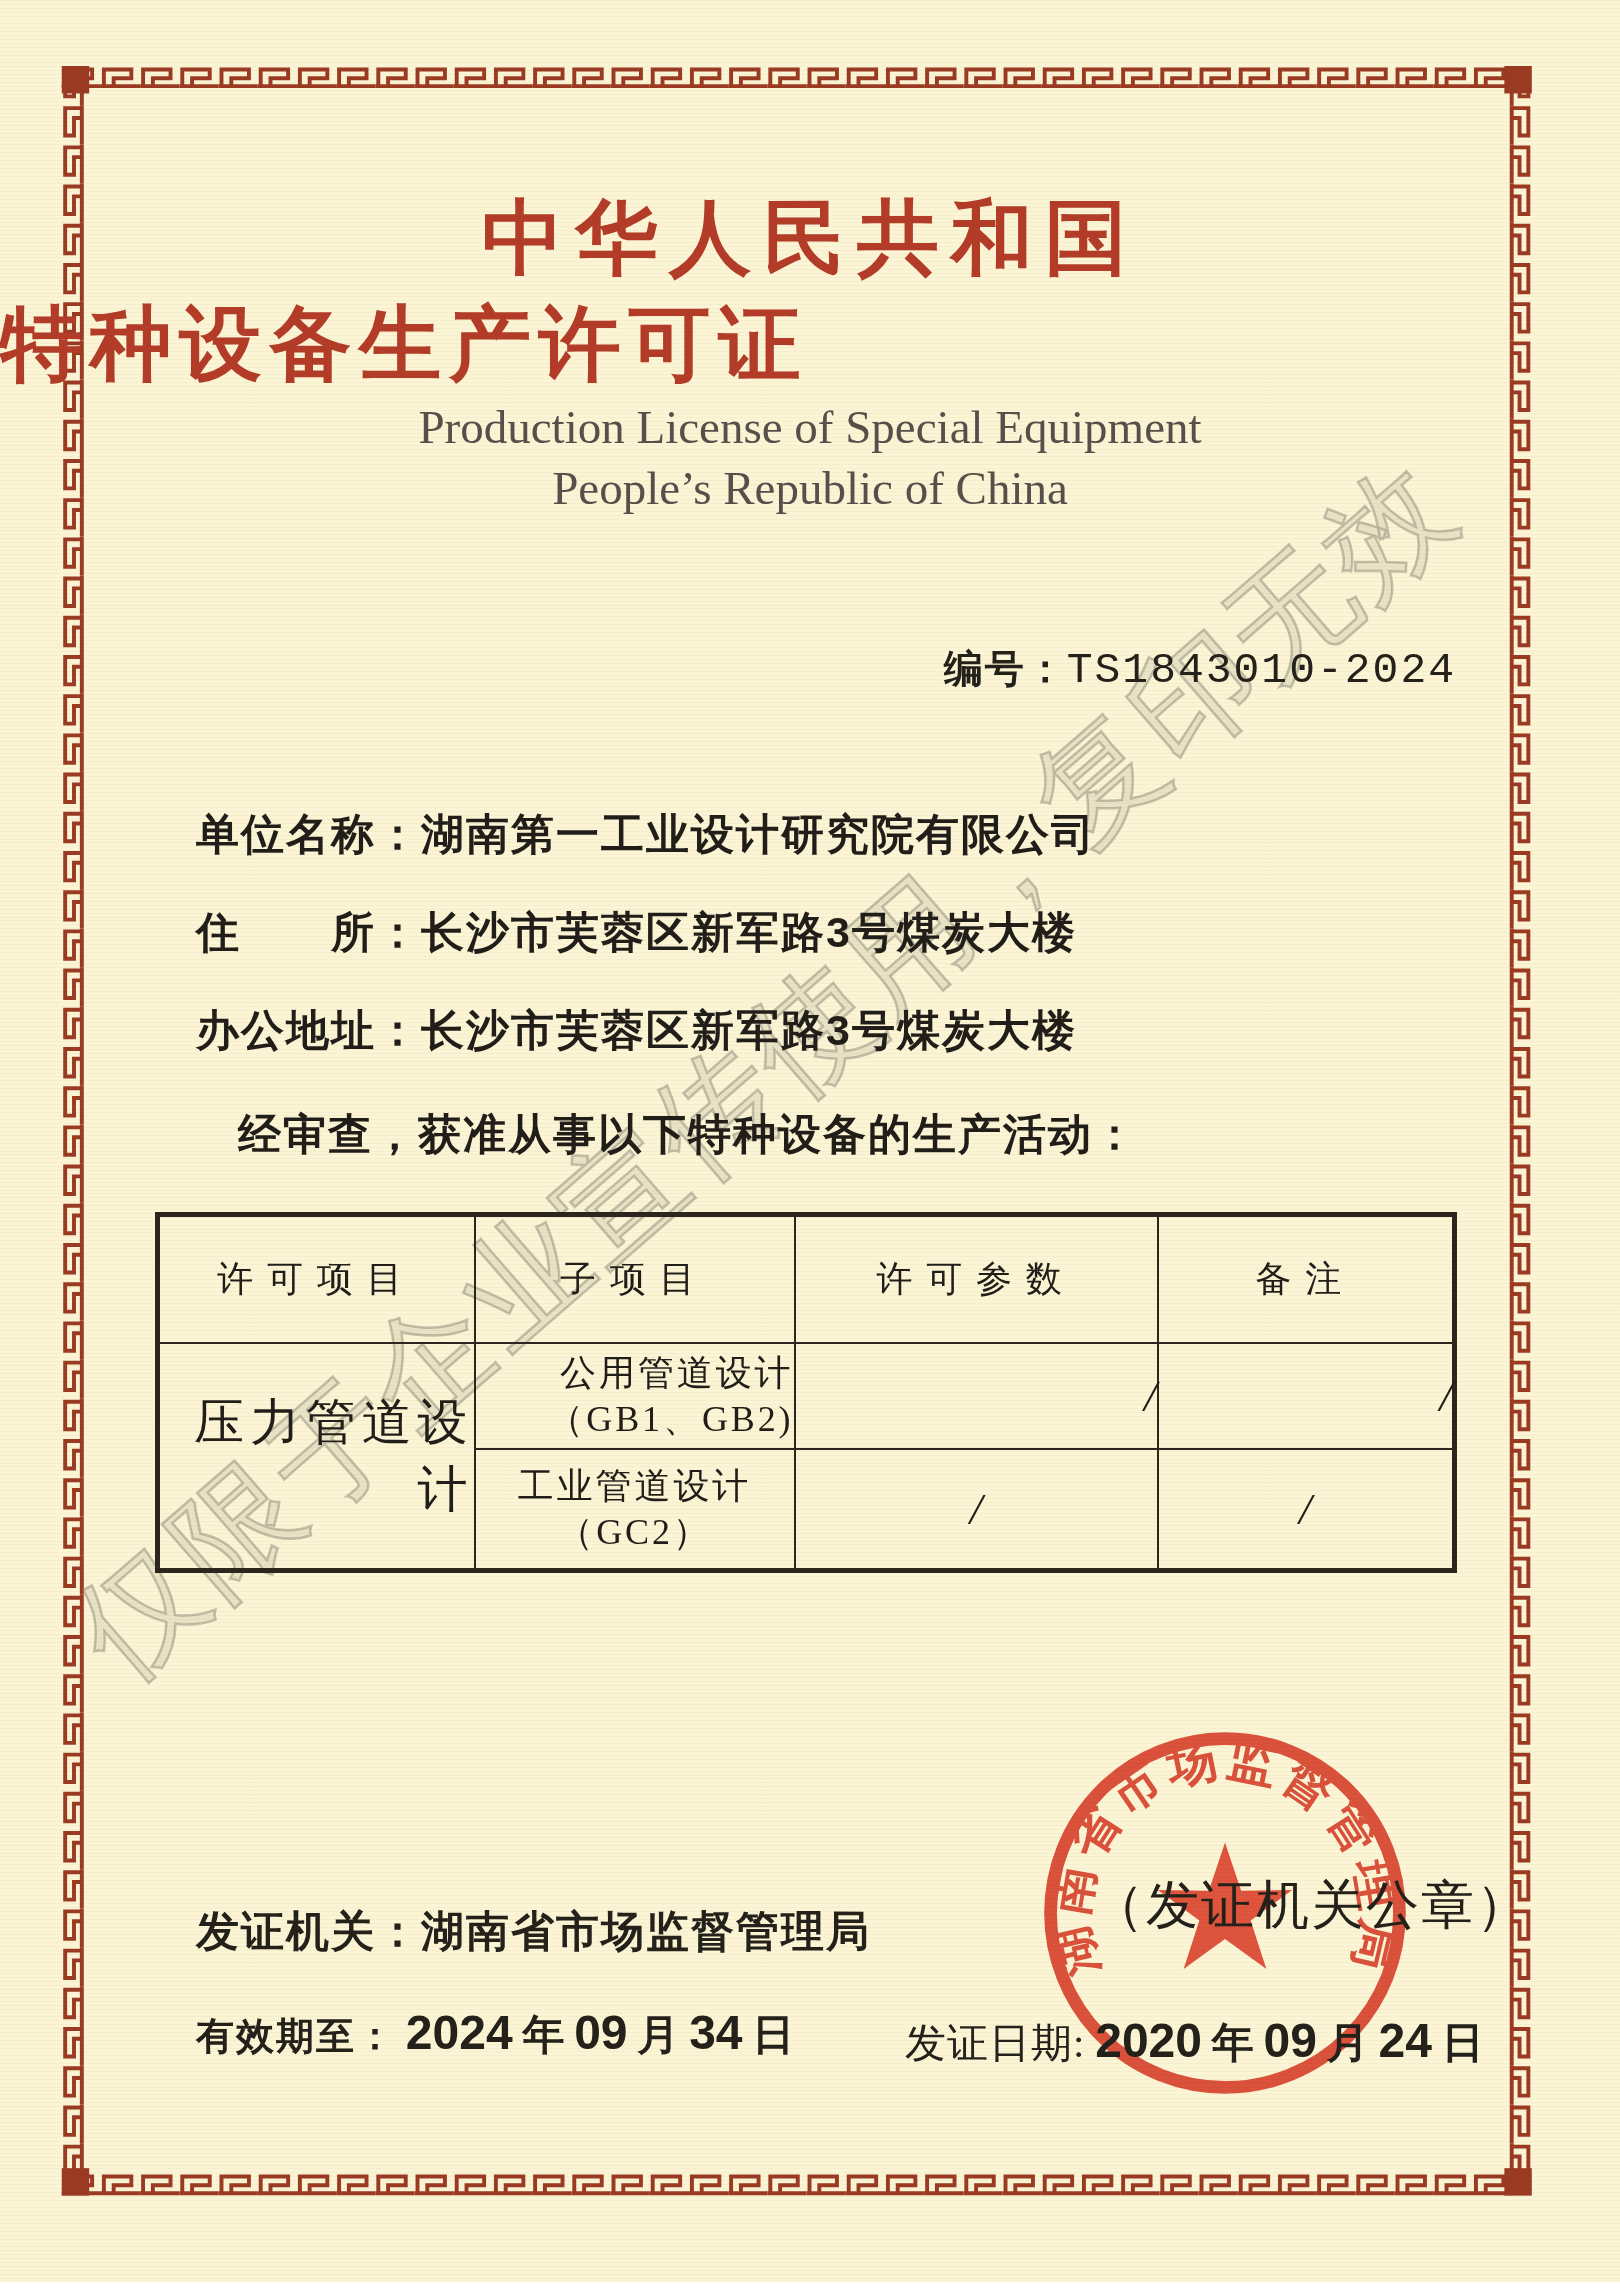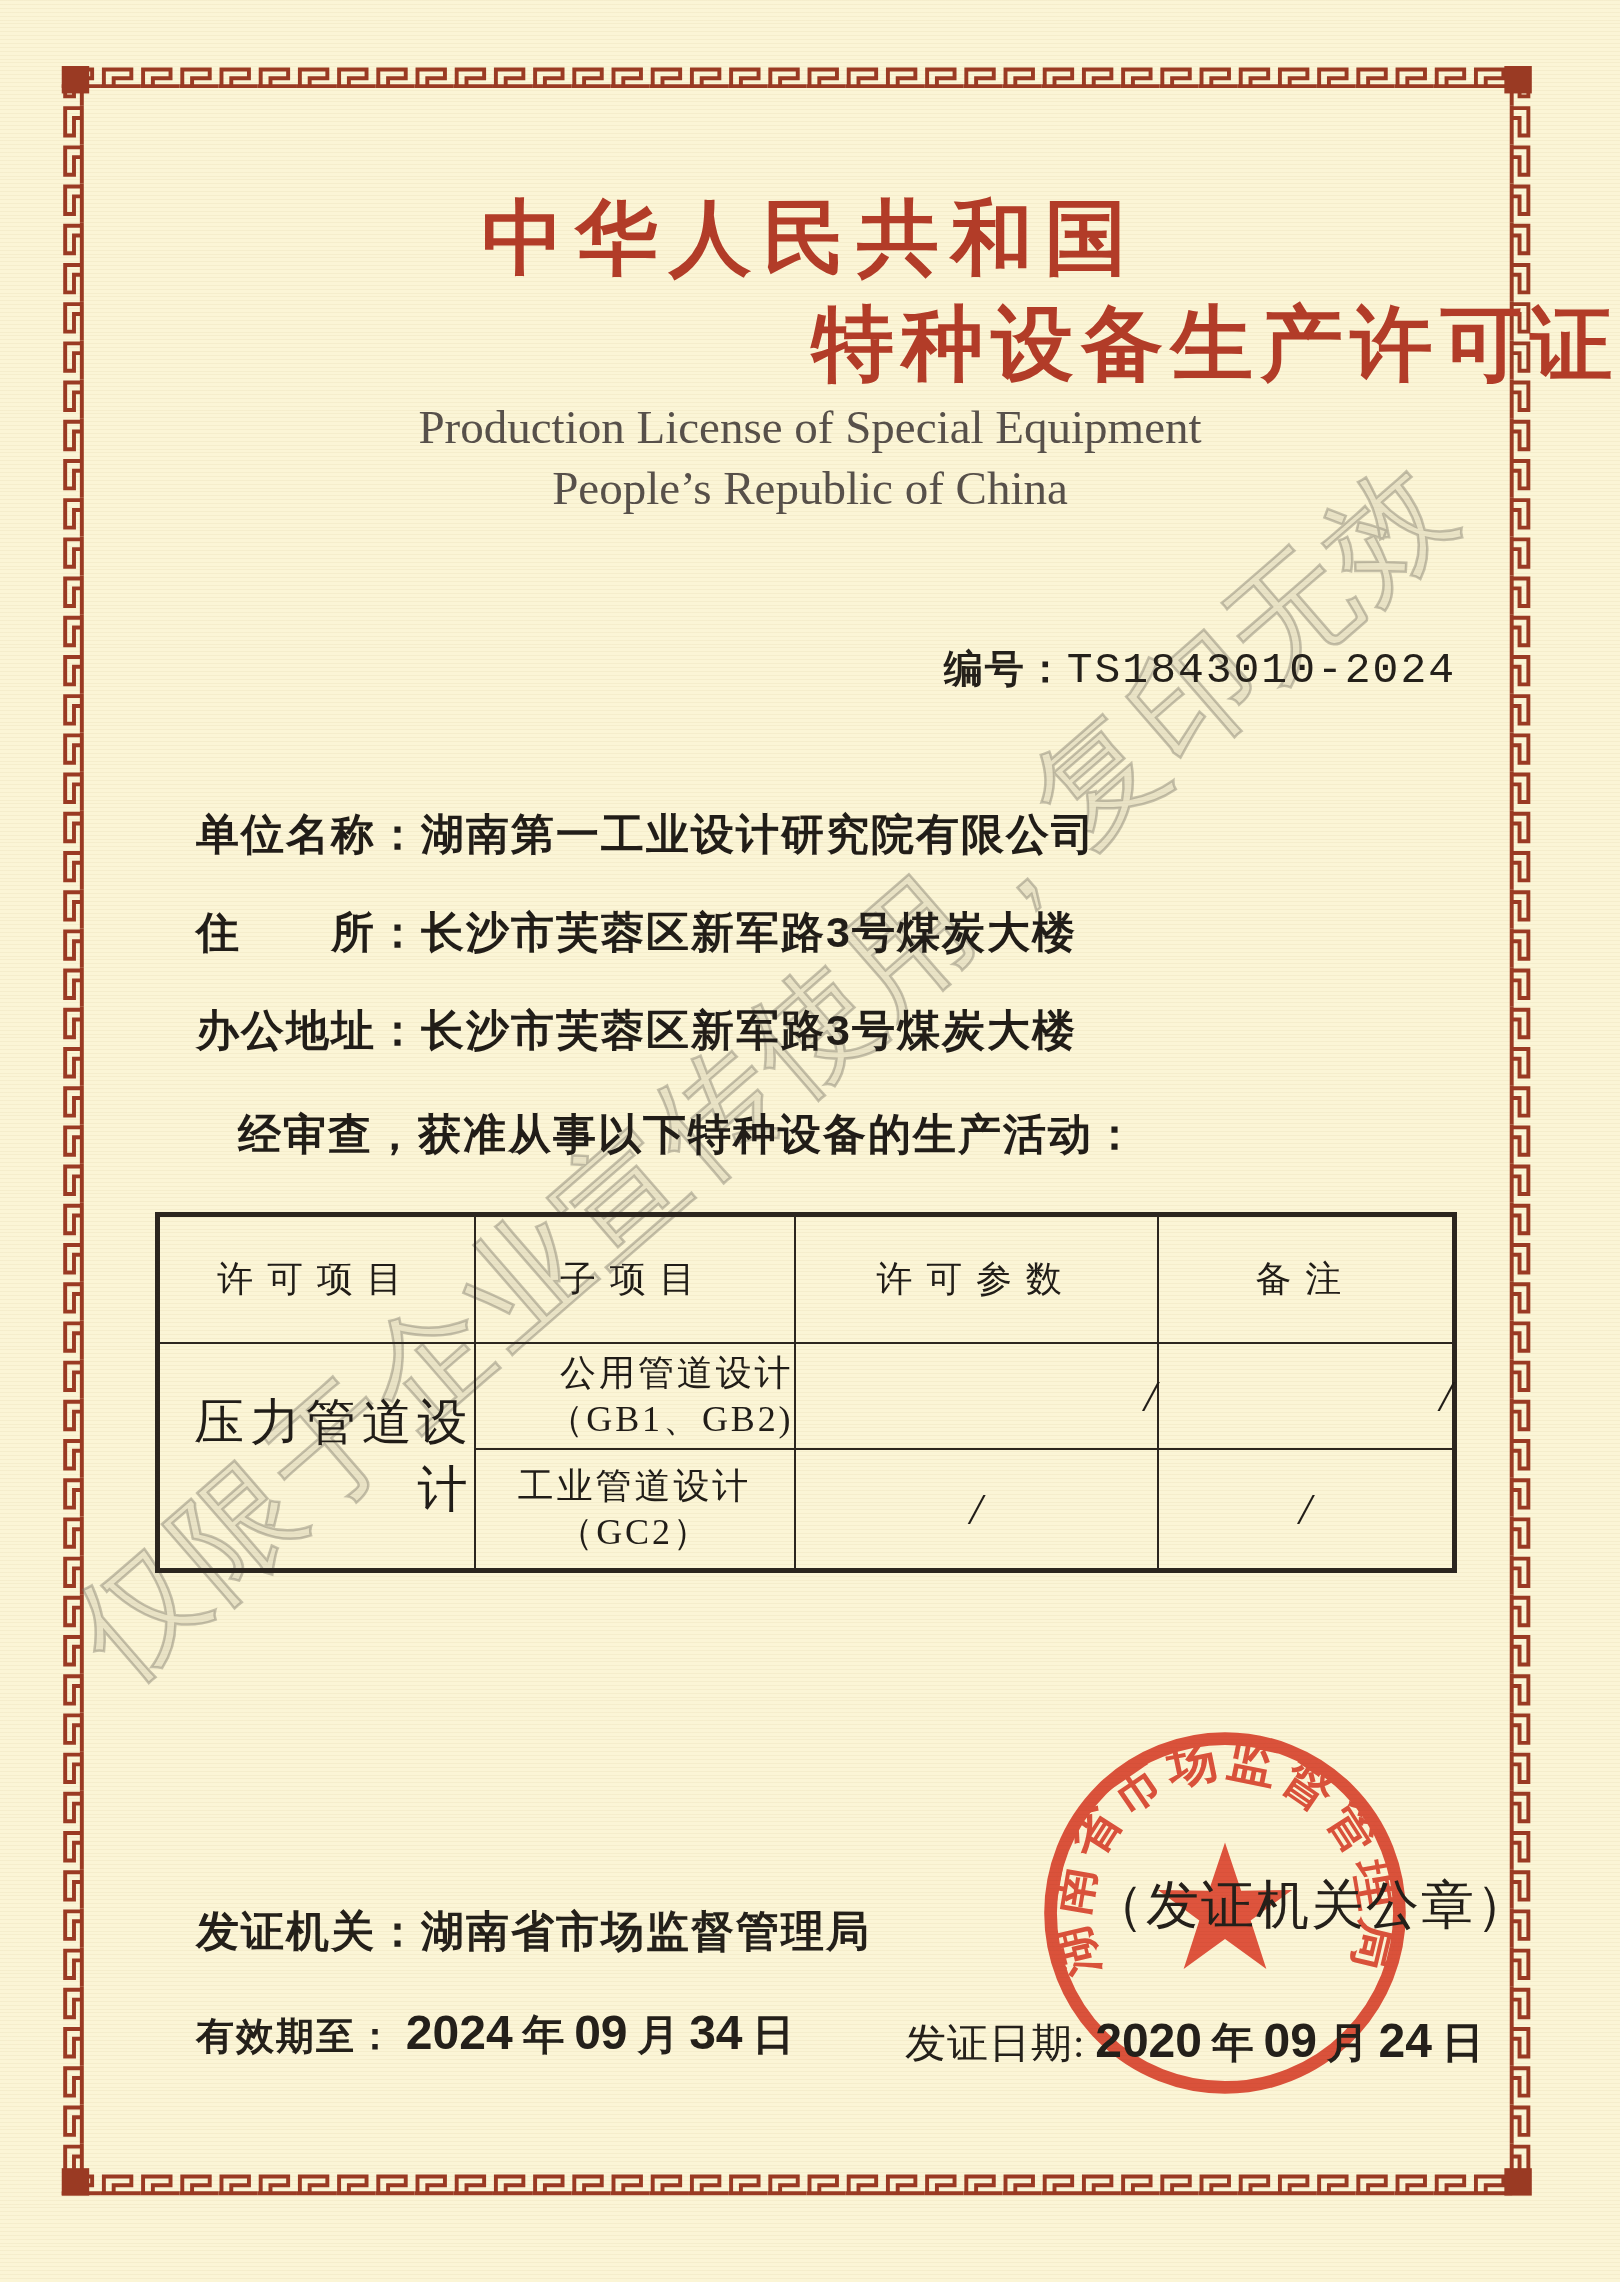--- a/index.html
+++ b/index.html
@@ -21,21 +21,21 @@
     white-space:nowrap;
     font-family:"Liberation Sans", sans-serif;
     font-size:123px;letter-spacing:3.9px;
     color:rgba(125,118,104,0.14);
     -webkit-text-stroke:2.5px rgba(125,118,104,0.42);
     pointer-events:none;
   }
   
   .title-cn-1{left:0;top:184px;width:100%;text-align:center;
     font-size:82px;font-weight:700;letter-spacing:11.8px;color:#b23c28;}
-  .title-cn-2{left:0;top:290px;width:100%;text-align:right;
+  .title-cn-2{left:0;top:290px;width:100%;text-align:left;
     font-size:82px;font-weight:700;letter-spacing:7.8px;color:#b23c28;}
   .title-en{left:0;width:100%;text-align:center;
     font-size:47px;color:#57504a;font-family:"Liberation Serif", serif;}
   .title-en.l1{top:400px;}
   .title-en.l2{top:461px;}
   
   .license-line{top:642px;right:164px;font-size:39px;}
   .license-line .lbl{font-family:"Liberation Sans", sans-serif;font-weight:700;letter-spacing:2px;}
   .license-line .num{font-family:"Liberation Mono", monospace;font-size:43px;letter-spacing:2px;}
   

